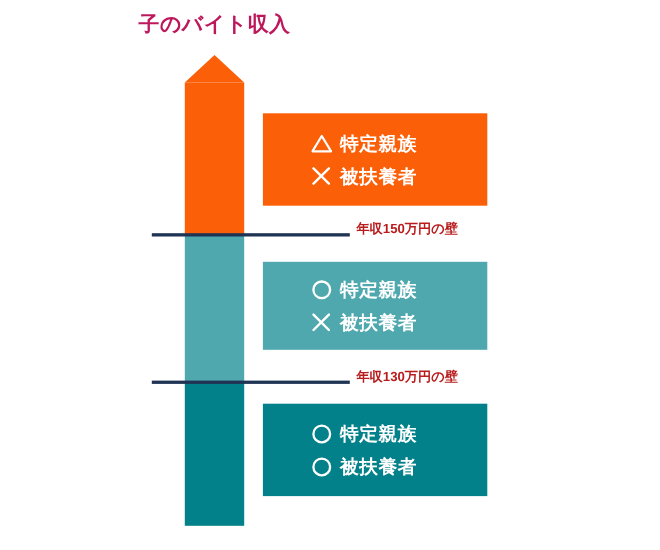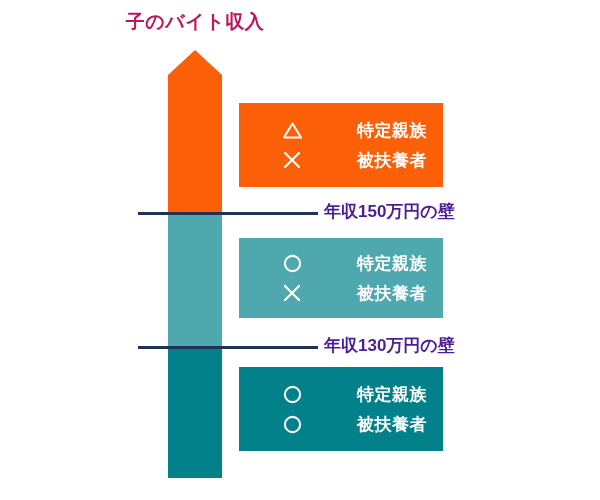--- a/index.html
+++ b/index.html
@@ -75,23 +75,23 @@
     left: 0;
     top: 0;
     width: 180px;
     height: 3px;
     background: #1f3354;
   }
   .threshold .rule-label {
     position: absolute;
     left: 186px;
     top: -12px;
-    font-size: 17px;
+    font-size: 12px;
     font-weight: 700;
-    color: #4c1d95;
+    color: #b91c1c;
     white-space: nowrap;
   }
   #threshold-150 { top: 212px; }
   #threshold-130 { top: 346px; }
 
   
   .legend-box {
     position: absolute;
     left: 239px;
     width: 204px;
@@ -103,21 +103,20 @@
   }
   #legend-box-top    { top: 103px; height: 84px;  background: #fb5f07; }
   #legend-box-middle { top: 238px; height: 80px;  background: #4fa8ae; }
   #legend-box-bottom { top: 367px; height: 84px;  background: #03818a; }
 
   .legend-row {
     display: flex;
     align-items: center;
     height: 30px;
     color: #ffffff;
-    gap: 48px;
   }
   .legend-mark {
     width: 34px;
     flex: 0 0 34px;
     display: flex;
     align-items: center;
     justify-content: center;
   }
   .legend-mark svg { display: block; }
   .legend-text {

